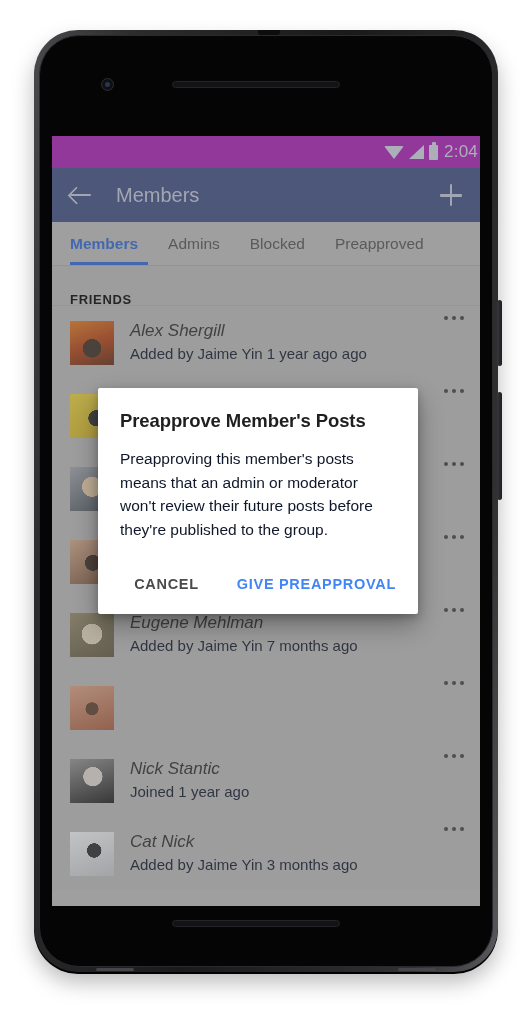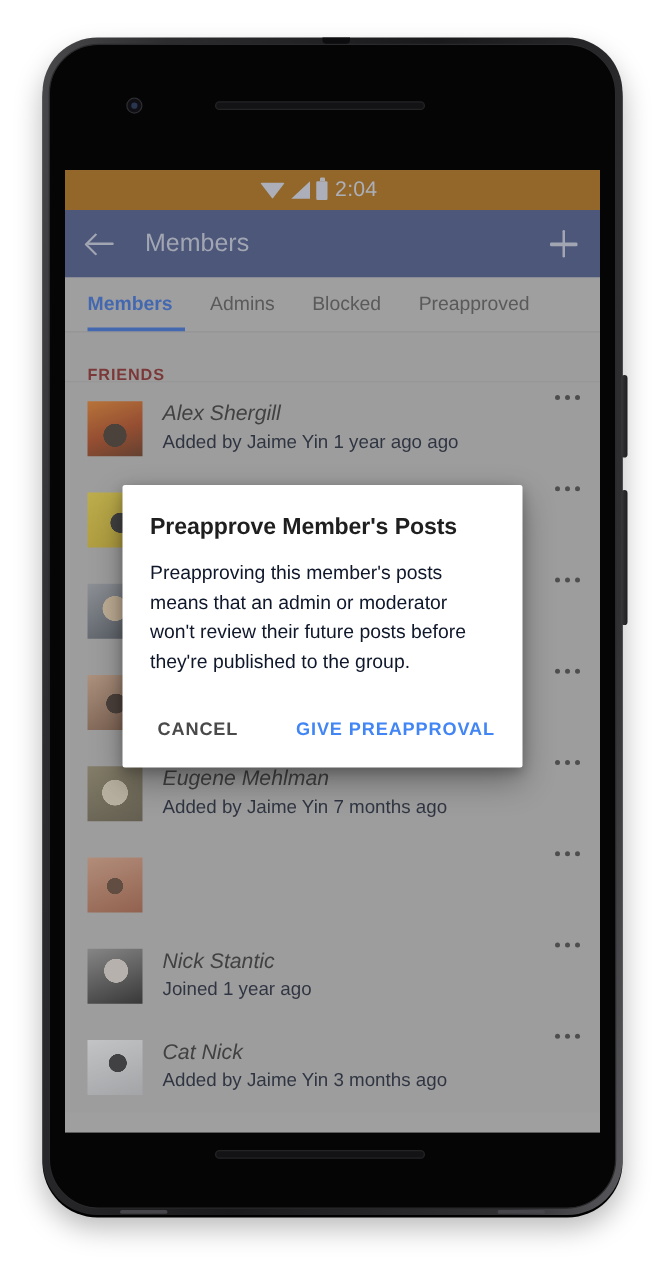--- a/index.html
+++ b/index.html
@@ -73,23 +73,23 @@
   
   .screen {
     position: absolute; left: 52px; top: 136px;
     width: 428px; height: 770px;
     background: #b4b4b4;
     overflow: hidden;
   }
 
   
   .status-bar {
-    height: 32px; background: #a16207;
-    display: flex; align-items: center; justify-content: center;
-    padding-right: 22px; gap: 6px;
+    height: 32px; background: #a21caf;
+    display: flex; align-items: center; justify-content: flex-end;
+    padding-right: 2px; gap: 6px;
   }
   .status-icons { display: flex; align-items: center; gap: 5px; }
   .ic-wifi {
     width: 0; height: 0;
     border-left: 10px solid transparent;
     border-right: 10px solid transparent;
     border-top: 13px solid #c7ccdc;
     border-radius: 2px;
   }
   .ic-signal {
@@ -143,21 +143,21 @@
     position:absolute; left:18px; bottom:0; width:78px; height:3px;
     background:#2f63cc;
   }
 
   
   .section-head {
     height: 40px; display:flex; align-items:center;
     padding-left:18px; background:#b2b2b2;
     border-bottom:1px solid #a5a5a5;
   }
-  .section-head span { font-size:13px; font-weight:bold; color:#7f1d1d; letter-spacing:0.7px;margin-top:28px; }
+  .section-head span { font-size:13px; font-weight:bold; color:#000000; letter-spacing:0.7px;margin-top:28px; }
 
   
   .list { background:#b2b2b2; }
   .row {
     display:flex; align-items:center; height:73px;
     padding:0 14px 0 18px; position:relative;
   }
   .avatar {
     width:44px; height:44px; flex:0 0 auto;
     background-size: cover; background-position: center;
@@ -180,21 +180,21 @@
   
   .dialog {
     position:absolute; left:46px; top:252px; width:320px;
     background:#ffffff; border-radius:2px;
     box-shadow: 0 11px 26px rgba(0,0,0,0.32), 0 3px 9px rgba(0,0,0,0.22);
     padding: 22px 22px 8px 22px;
   }
   .dlg-title { font-size:18.5px; font-weight:bold; color:#1f1f1f; letter-spacing:-0.1px; }
   .dlg-body  { font-size:15.5px; color:#0f172a; line-height:1.53; margin-top:15px; }
   .dlg-actions {
-    display:flex; align-items:center; justify-content:space-between;
+    display:flex; align-items:center; justify-content:flex-end;
     margin-top:34px; padding-bottom:14px; padding-left:6px; gap:38px;
   }
   .dlg-btn {
     font-size:14.5px; font-weight:bold; letter-spacing:0.7px;
     background:none; border:none; cursor:pointer;
     font-family:"Liberation Sans", sans-serif;
   }
   .dlg-btn.cancel { color:#4a4a4a; }
   .dlg-btn.confirm { color:#4285f4; }
 </style>

